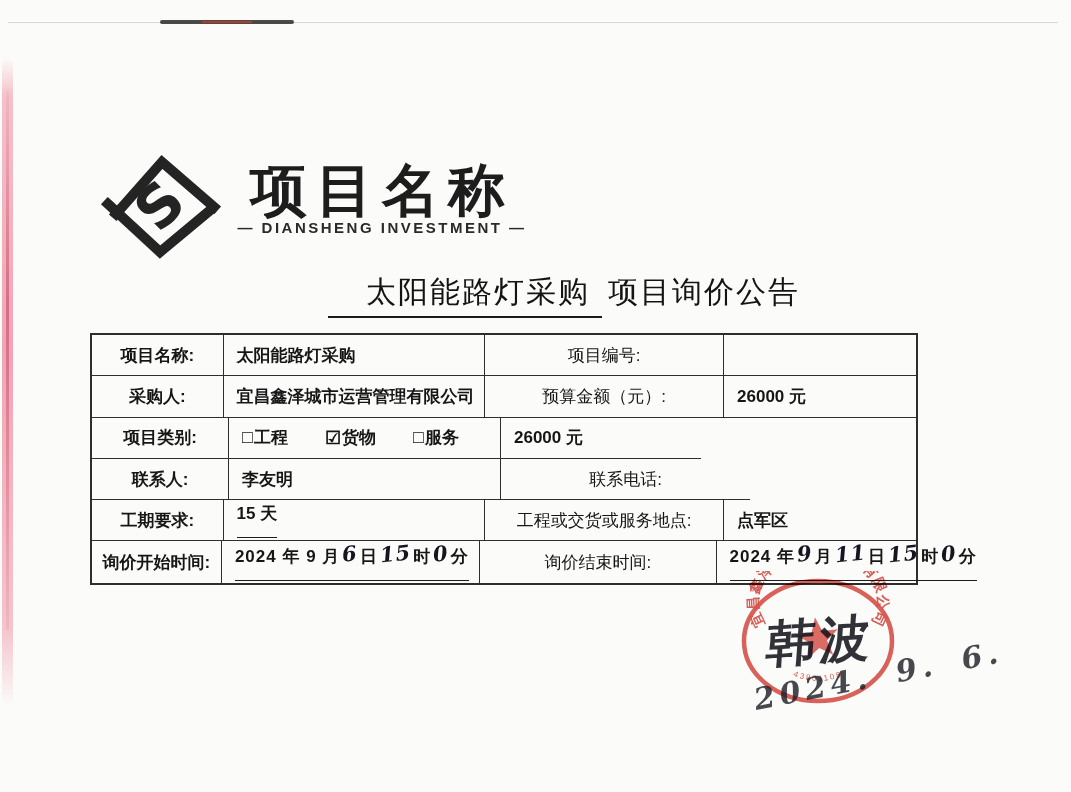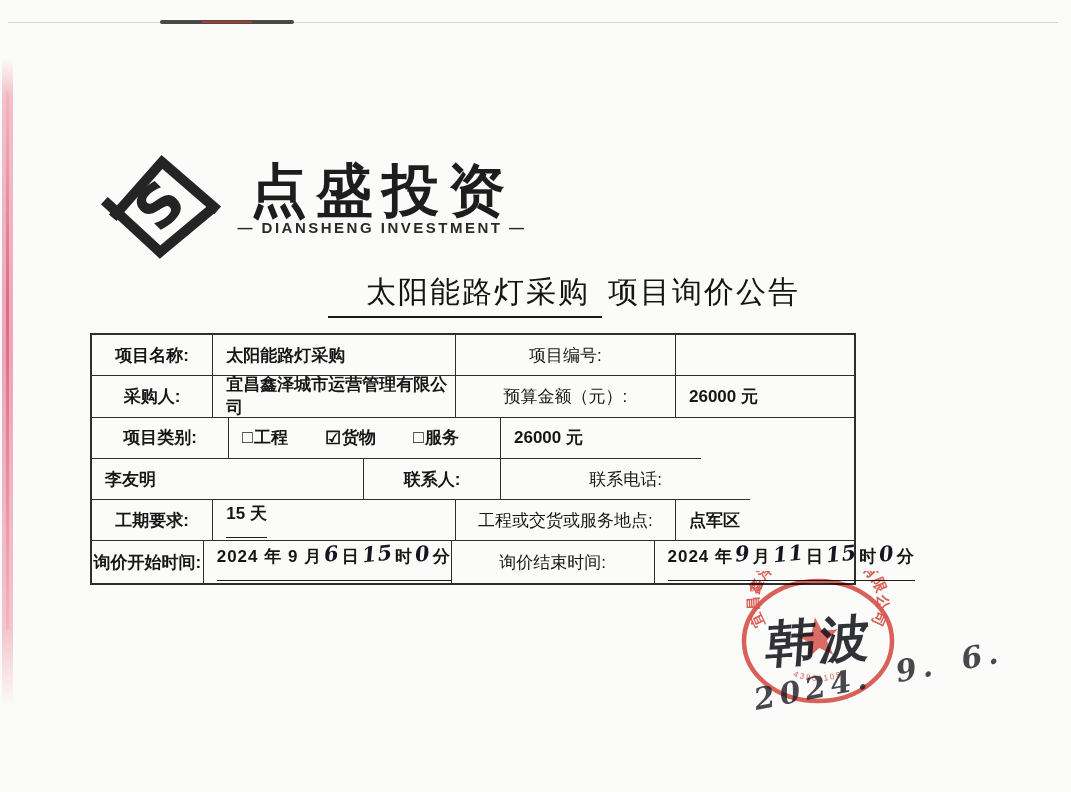--- a/index.html
+++ b/index.html
@@ -28,21 +28,21 @@
        line-height:1;white-space:nowrap;font-family:"Liberation Sans",sans-serif;}
   #logo-sub{margin-top:0;font-size:15px;font-weight:800;letter-spacing:2.5px;
        color:#2a2a2a;white-space:nowrap;}
   
   #title{position:absolute;left:328px;top:272px;font-family:Liberation Mono, monospace;
        font-size:30px;color:#141414;white-space:nowrap;letter-spacing:2px;}
   #title-underlined{display:inline-block;padding:0 12px 3px 38px;
        border-bottom:2px solid #1a1a1a;}
   #title-rest{display:inline-block;margin-left:6px;padding-bottom:3px;}
   
-  #inquiry-table{position:absolute;left:90px;top:333px;width:766px;
+  #inquiry-table{position:absolute;left:90px;top:333px;width:828px;
        border:2px solid #2e2e2e;box-sizing:border-box;background:transparent;}
   .trow{display:flex;height:41.3px;}
   .trow:not(:last-child) .cell{border-bottom:1.5px solid #2e2e2e;}
   .cell{box-sizing:border-box;display:flex;align-items:center;color:#161616;
        font-size:17px;overflow:visible;}
   .cell:not(:last-child){border-right:1.5px solid #2e2e2e;}
   .c0{width:137px;justify-content:center;font-weight:700;}
   .c1{width:272px;padding-left:13px;font-weight:700;}
   .c2{width:249px;justify-content:center;font-weight:400;}
   .c3{width:199.5px;padding-left:13px;font-weight:700;text-align:center;}
@@ -76,21 +76,21 @@
 
   <div id="logo">
     <svg id="logo-mark" width="128" height="110" viewBox="0 0 128 110">
       <g fill="none" stroke="#242424" stroke-width="10" stroke-linecap="square">
         <polyline points="18,62 64,10 116,55"></polyline>
         <polyline points="10,52 62,100 110,60"></polyline>
       </g>
       <text x="63" y="73" text-anchor="middle" font-family="DejaVu Sans, sans-serif" font-size="58" font-weight="bold" fill="#242424" transform="rotate(-45 63 55)">S</text>
     </svg>
     <div id="logo-text">
-      <div id="logo-name">点盛投资</div>
+      <div id="logo-name">项目名称</div>
       <div id="logo-sub">— DIANSHENG INVESTMENT —</div>
     </div>
   </div>
 
   <div id="title">
     <span id="title-underlined">太阳能路灯采购</span><span id="title-rest">项目询价公告</span>
   </div>
 
   <div id="inquiry-table">
       <div class="trow">
@@ -129,24 +129,24 @@
               <span class="cb-icon">□</span>
               <span>服务</span>
             </span>
           </span>
         </div>
         <div class="cell c3">
           <span>26000 元</span>
         </div>
       </div>
       <div class="trow">
+        <div class="cell c0">联系人:</div>
         <div class="cell c1">
           <span>李友明</span>
         </div>
-        <div class="cell c0">联系人:</div>
         <div class="cell c2">联系电话:</div>
       </div>
       <div class="trow">
         <div class="cell c0">工期要求:</div>
         <div class="cell c1">
           <span class="u-line">15 天</span>
         </div>
         <div class="cell c2">工程或交货或服务地点:</div>
         <div class="cell c3">
           <span>点军区</span>

